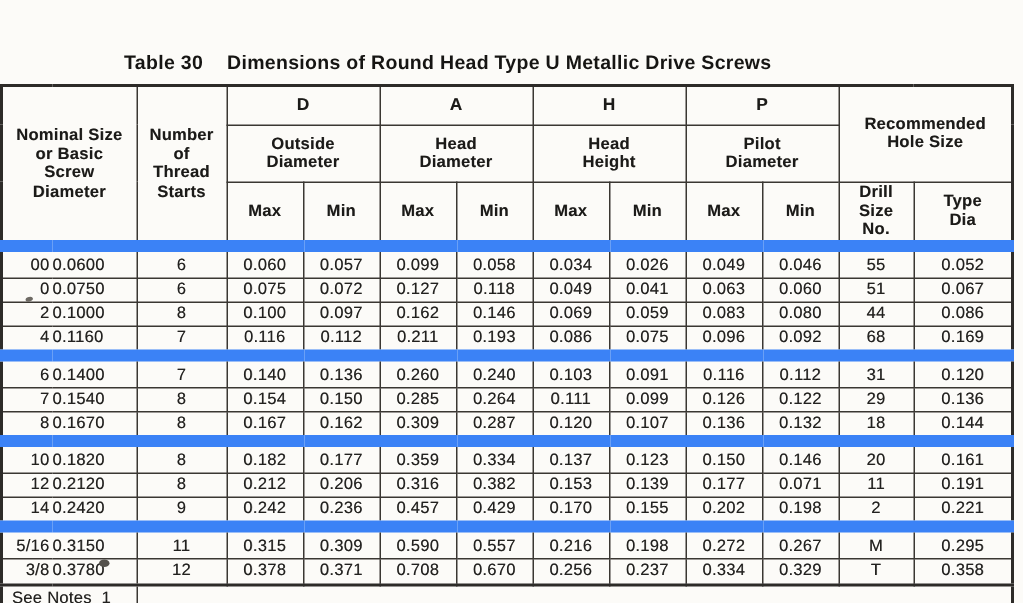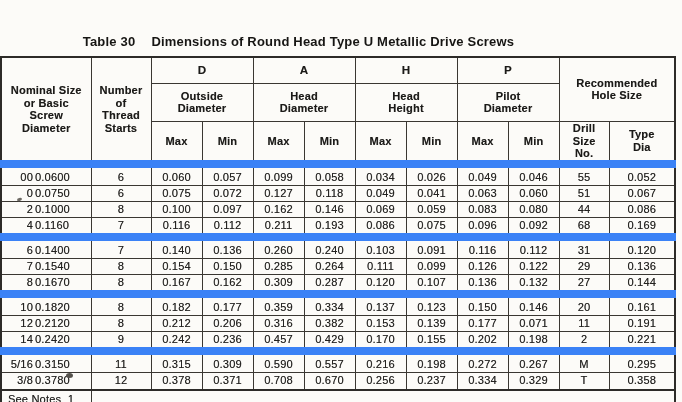--- a/index.html
+++ b/index.html
@@ -257,21 +257,21 @@
           <td class="c1">0.1670</td>
           <td class="c2">8</td>
           <td class="c3">0.167</td>
           <td class="c4">0.162</td>
           <td class="c5">0.309</td>
           <td class="c6">0.287</td>
           <td class="c7">0.120</td>
           <td class="c8">0.107</td>
           <td class="c9">0.136</td>
           <td class="c10">0.132</td>
-          <td class="c11">27</td>
+          <td class="c11">18</td>
           <td class="c12">0.144</td>
         </tr>
         <tr class="gs">
           <td class="c0">10</td>
           <td class="c1">0.1820</td>
           <td class="c2">8</td>
           <td class="c3">0.182</td>
           <td class="c4">0.177</td>
           <td class="c5">0.359</td>
           <td class="c6">0.334</td>

